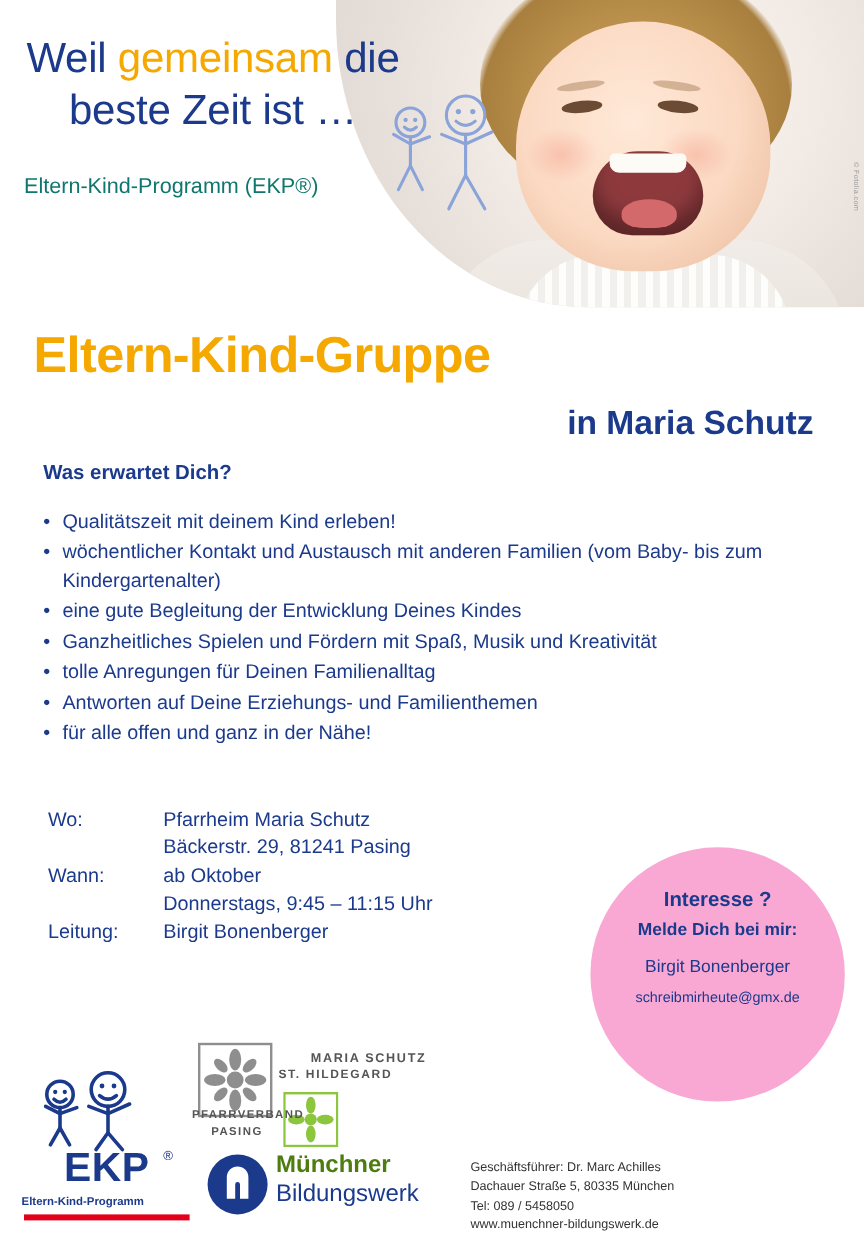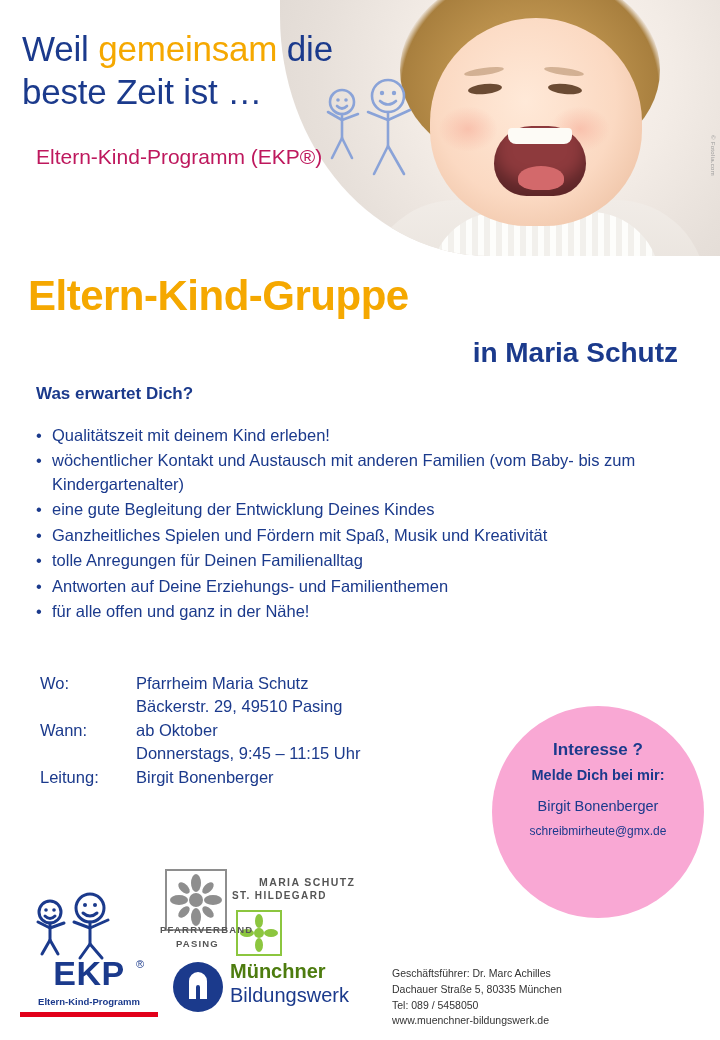--- a/index.html
+++ b/index.html
@@ -21,20 +21,21 @@
     overflow: hidden;
   }
 
   
   .header {
     position: absolute;
     left: 0; top: 0;
     width: 720px;
     height: 262px;
     overflow: hidden;
+    text-align: center;
   }
   .header-photo {
     position: absolute;
     right: 0; top: 0;
     width: 440px;
     height: 256px;
     overflow: hidden;
     border-bottom-left-radius: 210px 240px;
   }
   
@@ -138,23 +139,23 @@
     left: 22px; top: 28px;
     font-size: 35px;
     font-weight: 400;
     color: #1b3a8c;
     line-height: 1.22;
     letter-spacing: -0.2px;
   }
   .headline .accent { color: #f5a800; }
   .subheadline {
     position: absolute;
-    left: 36px; top: 145px;
-    font-size: 21px;
-    color: #be185d;
+    left: 20px; top: 145px;
+    font-size: 18px;
+    color: #0f766e;
   }
 
   
   .doodle {
     position: absolute;
     left: 312px; top: 72px;
     width: 120px; height: 115px;
   }
 
   
@@ -267,21 +268,21 @@
   .ekp-logo .ekp-reg {
     position: absolute;
     left: 118px; top: 66px;
     font-size: 11px;
     color: #1b3a8c;
   }
   .ekp-logo .ekp-tag {
     position: absolute;
     left: 0; top: 104px;
     width: 142px;
-    text-align: center;
+    text-align: left;
     font-size: 9.5px;
     font-weight: bold;
     color: #1b3a8c;
   }
   .ekp-logo .ekp-bar {
     position: absolute;
     left: 2px; top: 120px;
     width: 138px; height: 5px;
     background: #e2001a;
   }
@@ -401,21 +402,21 @@
   </ul>
 
   <table class="details">
     <tbody>
         <tr>
       <td class="label">Wo:</td>
       <td>Pfarrheim Maria Schutz</td>
     </tr>
     <tr>
       <td class="label"></td>
-      <td>Bäckerstr. 29, 49510 Pasing</td>
+      <td>Bäckerstr. 29, 81241 Pasing</td>
     </tr>
     <tr>
       <td class="label">Wann:</td>
       <td>ab Oktober</td>
     </tr>
     <tr>
       <td class="label"></td>
       <td>Donnerstags, 9:45 – 11:15 Uhr</td>
     </tr>
     <tr>

